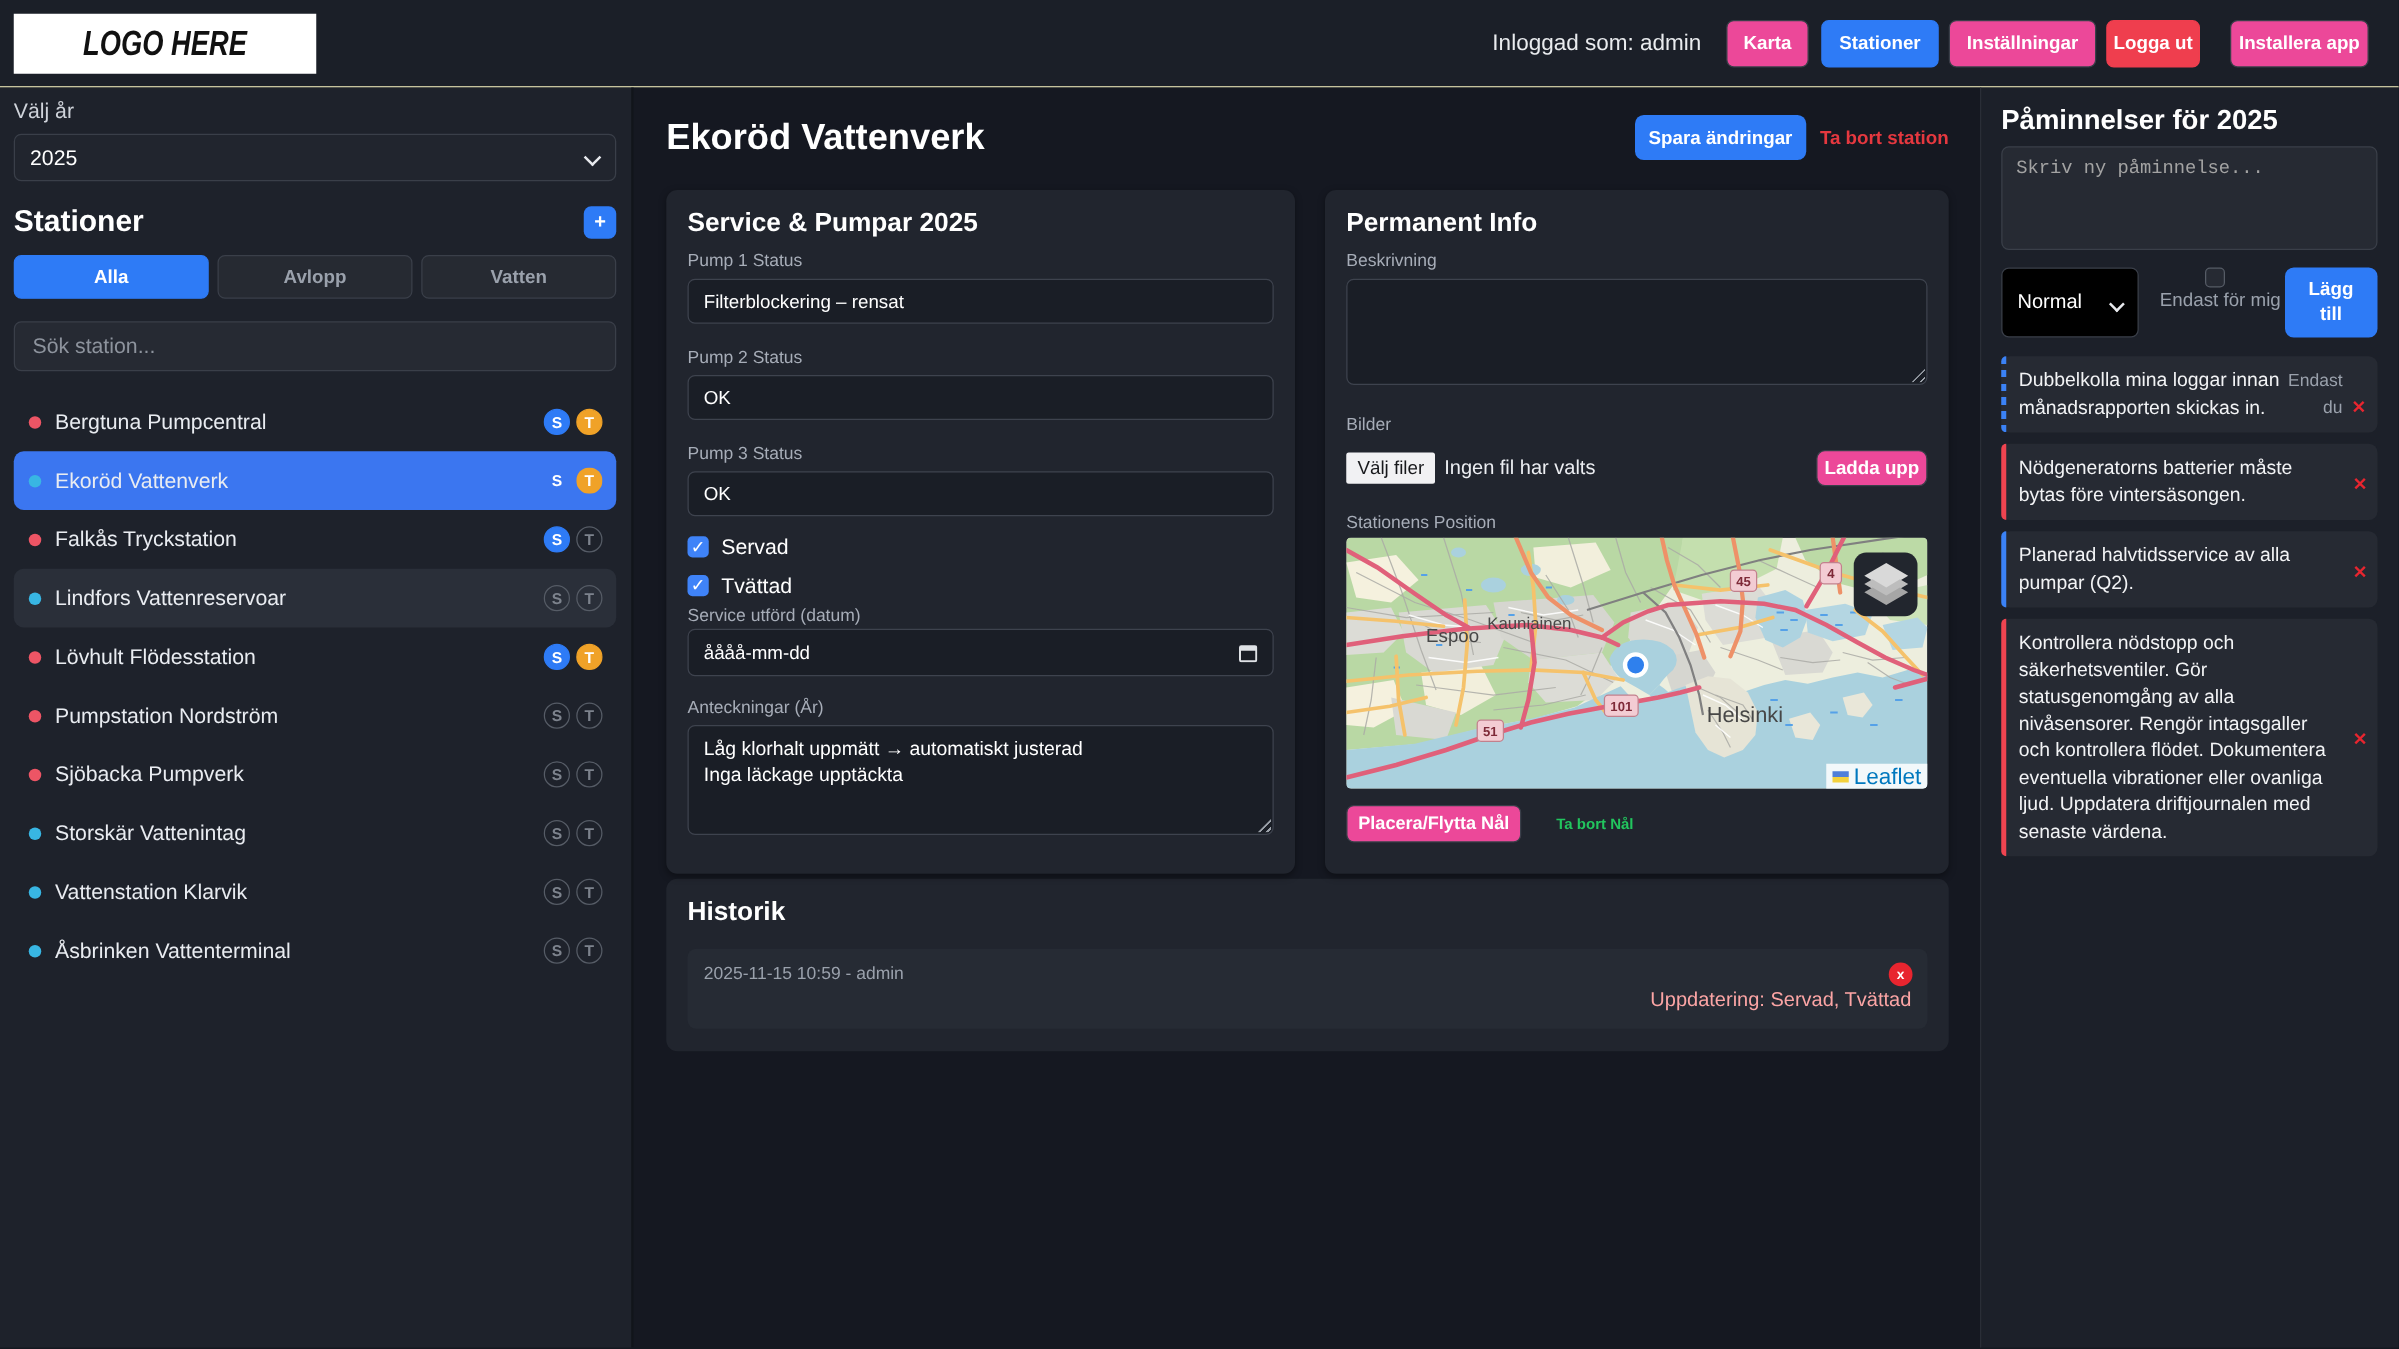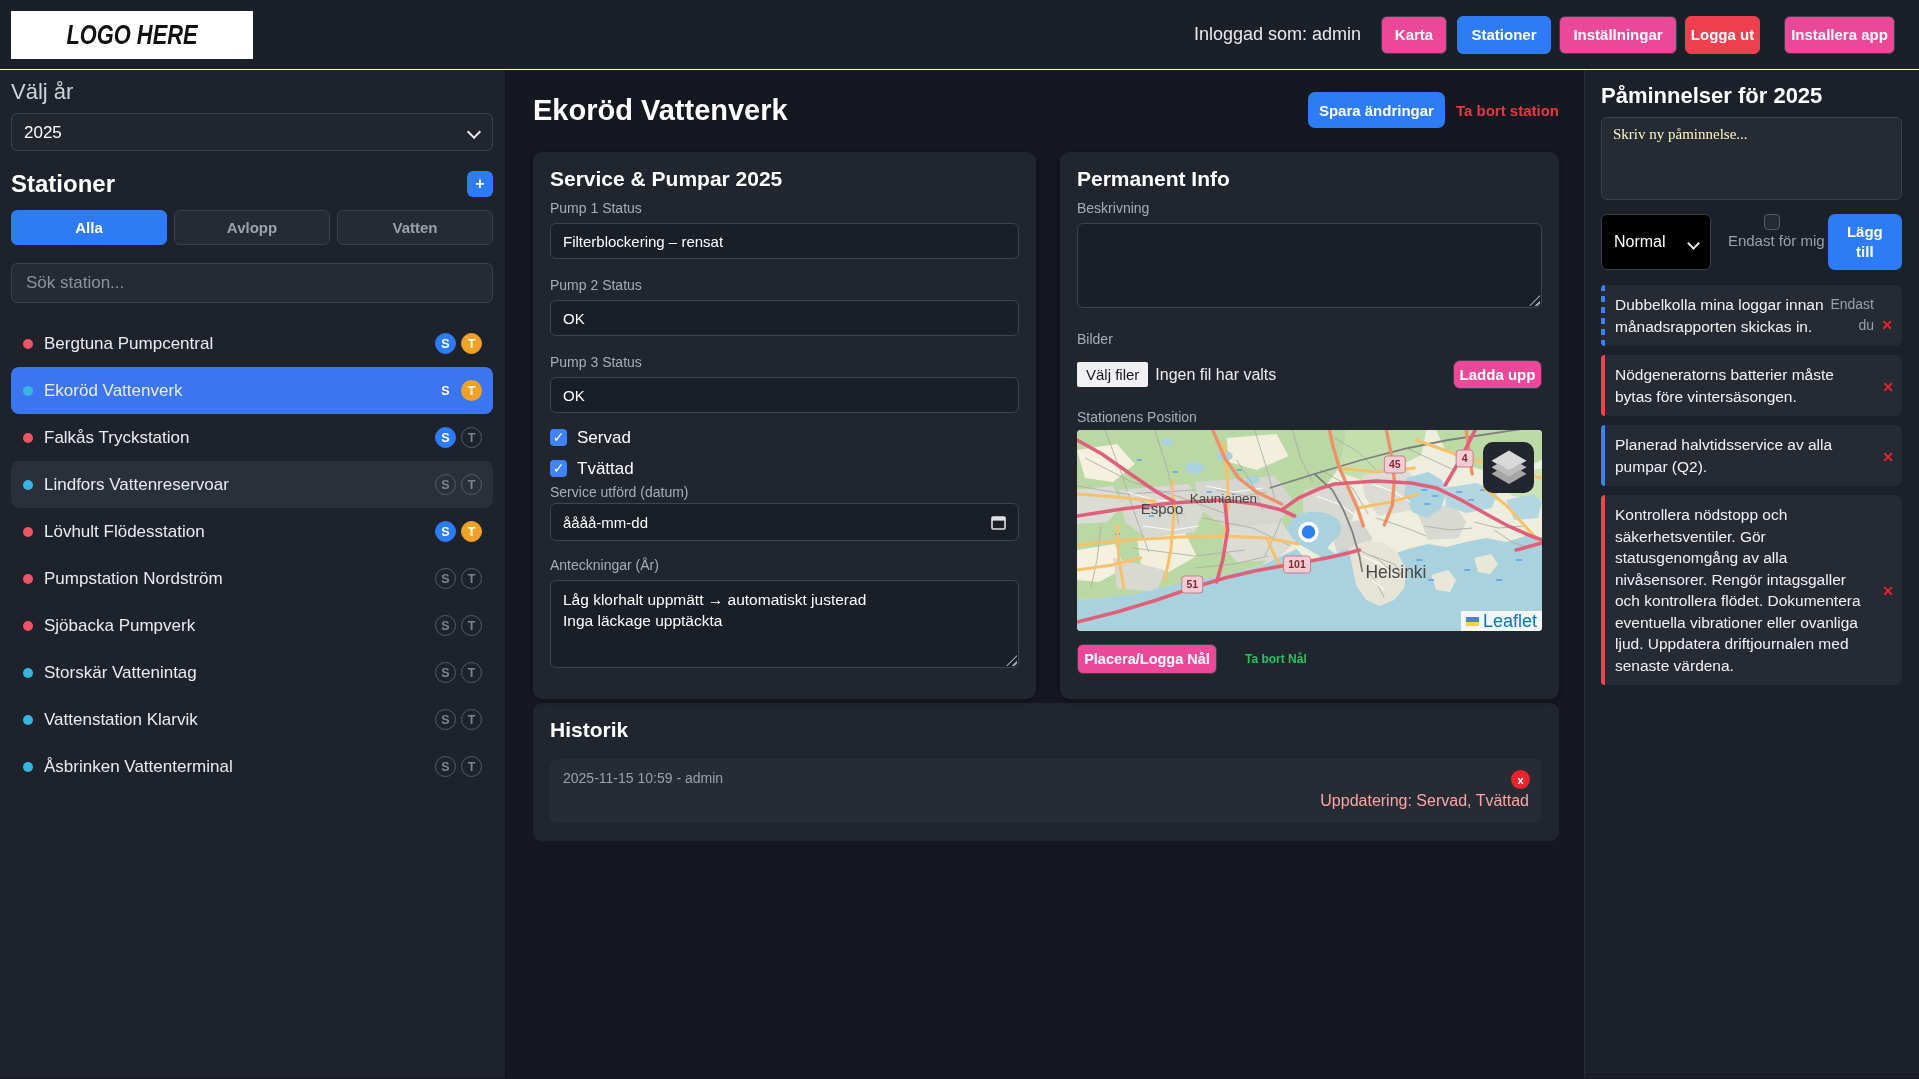--- a/index.html
+++ b/index.html
@@ -36,21 +36,21 @@
   .sidebar {
     width:507px; background:#1e222b; border-right:2px solid #11141a;
     padding:9px 12px 0 11px; flex:none;
   }
   main { flex:1; padding:22px 25px 0 26px; background:#151821; }
   .rightbar {
     width:335px; flex:none; background:#1c2029; border-left:1px solid #2a2e37;
     padding:13px 17px 0 16px;
   }
   
-  .lbl { color:#cfd3da; font-size:22px; margin-bottom:8px; }
+  .lbl { color:#cfd3da; font-size:17px; margin-bottom:8px; }
   select.year {
     width:100%; height:38px; background:#21252e; color:#fff;
     border:1px solid #3a3f49; border-radius:6px; font-size:17px;
     font-family:inherit; padding:0 12px;
     appearance:none; -webkit-appearance:none;
   }
   .selwrap { position:relative; }
   .selwrap:after {
     content:""; position:absolute; right:14px; top:14px;
     width:8px; height:8px; border-right:2px solid #e8eaee; border-bottom:2px solid #e8eaee;
@@ -142,21 +142,21 @@
   .hist-entry .tx { color:#fca5a5; font-size:16px; margin-top:6px;text-align:right; }
   .xdot {
     position:absolute; right:12px; top:11px; width:19px; height:19px; border-radius:50%;
     background:#e8252f; color:#fff; font-size:11px; font-weight:bold;
     display:flex; align-items:center; justify-content:center;
   }
   
   .rightbar h2 { font-size:22px; line-height:26px; font-weight:bold; color:#fff; margin-bottom:8px; }
   textarea.remind {
     display:block; width:100%; height:83px; background:#262a33; border:1px solid #3a3f49;
-    border-radius:6px; color:#fef9c3; font-size:15px; font-family:Liberation Serif, serif;
+    border-radius:6px; color:#a3a3a3; font-size:15px; font-family:Liberation Mono, monospace;
     padding:8px 11px; resize:none;
   }
   .addrow { display:flex; margin-top:14px; align-items:stretch; }
   .nselect {
     width:112px; height:56px; background:#000000; border:1px solid #3a3f49;
     border-radius:6px; color:#fff; font-size:16px; position:relative;
     display:flex; align-items:center; padding-left:12px;
   }
   .nselect:after {
     content:""; position:absolute; right:12px; top:24px; width:7px; height:7px;
@@ -463,21 +463,21 @@
               <path d="M1 12.5 L13 19.5 L25 12.5 L20.5 9.9 L13 14.3 L5.5 9.9 Z" fill="#bdbdbd"></path>
               <path d="M1 17 L13 24 L25 17 L20.5 14.4 L13 18.8 L5.5 14.4 Z" fill="#a6a6a6"></path>
             </svg>
           </div>
 
           <div style="position:absolute;right:0;bottom:0;height:20px;background:rgba(255,255,255,.85);display:flex;align-items:center;padding:0 5px;font-size:18px;color:#0078be">
             <span style="display:inline-block;width:13px;height:9px;margin-right:4px;background:linear-gradient(#4f7fd9 50%,#f3d13c 50%)"></span>Leaflet
           </div>
         </div>
         <div style="display:flex;align-items:center;margin-top:13px">
-          <div class="hbtn" style="height:30px;width:140px;font-size:14.5px">Placera/Logga Nål</div>
+          <div class="hbtn" style="height:30px;width:140px;font-size:14.5px">Placera/Flytta Nål</div>
           <span style="color:#22c55e;font-weight:bold;font-size:12px;margin-left:28px">Ta bort Nål</span>
         </div>
       </div>
     </div>
     <div class="hist">
       <h3 style="font-size:21px;font-weight:bold;color:#fff">Historik</h3>
       <div class="hist-entry">
         <div class="dt">2025-11-15 10:59 - admin</div>
         <div class="tx">Uppdatering: Servad, Tvättad</div>
         <div class="xdot">x</div>

